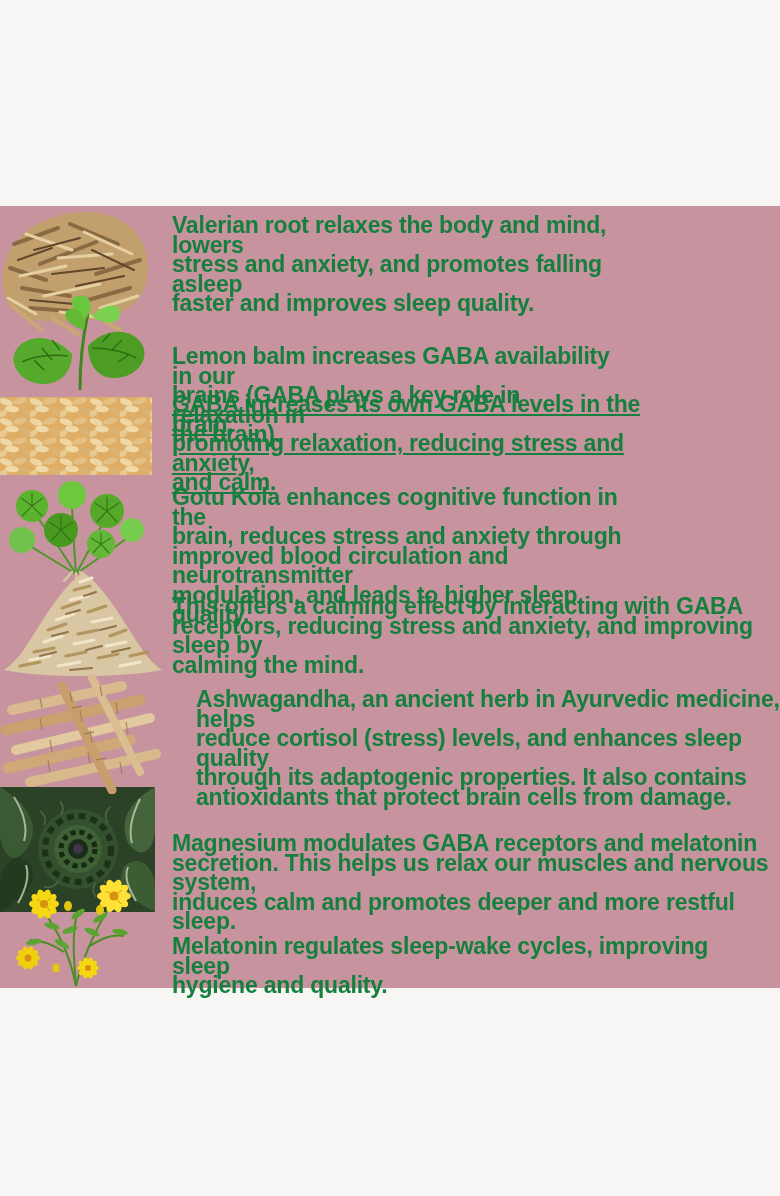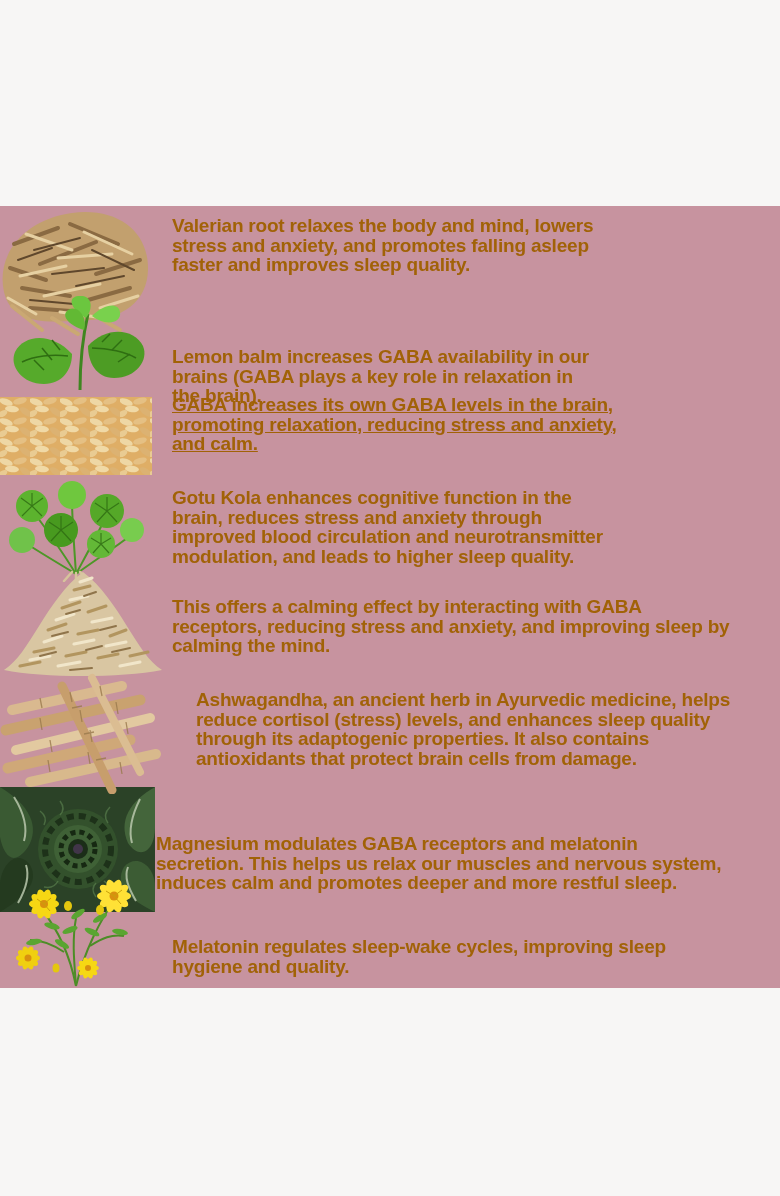--- a/index.html
+++ b/index.html
@@ -7,40 +7,40 @@
     width:780px;height:1196px;position:relative;overflow:hidden;
     background:#f7f6f5;
     font-family:"Liberation Sans",sans-serif;
   }
   .panel{
     position:absolute;left:0;top:206px;width:780px;height:782px;
     background:#c7939f;
   }
   .desc{
     position:absolute;
-    font-weight:700;font-size:19px;line-height:19.5px;
-    color:#a16207;letter-spacing:-0.2px;
+    font-weight:700;font-size:23px;line-height:19.5px;
+    color:#15803d;letter-spacing:-0.2px;
     white-space:pre-line;
   }
   .img{position:absolute;}
   #valerian-img{left:0;top:204px;z-index:2;}
   #lemonbalm-img{left:8px;top:296px;z-index:2;}
   #gaba-img{left:0;top:397px;z-index:1;}
   #gotukola-img{left:0;top:478px;z-index:2;}
   #kava-img{left:0;top:556px;z-index:2;}
   #ashwagandha-img{left:0;top:668px;z-index:4;}
   #magnesium-img{left:0;top:787px;z-index:3;}
   #melatonin-img{left:4px;top:860px;z-index:5;}
   #valerian-text{left:172px;top:216px;width:460px;}
   #lemonbalm-text{left:172px;top:311px;width:460px;margin-top:36px;}
   #gaba-text{left:172px;top:395px;width:480px;text-decoration:underline;}
   #gotukola-text{left:172px;top:488px;width:470px;}
   #kava-text{left:172px;top:597px;width:600px;}
   #ashwagandha-text{left:172px;top:690px;width:600px;margin-left:24px;}
-  #magnesium-text{left:156px;top:834px;width:605px;}
+  #magnesium-text{left:172px;top:834px;width:605px;}
   #melatonin-text{left:172px;top:937px;width:580px;}
 </style>
 </head>
 <body>
 
 <div class="panel"></div>
 
 <div class="img" id="valerian-img">
   <svg width="152" height="132" viewBox="0 0 152 132">
     <path d="M4,88 C-4,52 22,16 72,9 C118,3 149,28 148,66 C147,98 122,118 78,116 C38,121 10,115 4,88 Z" fill="#c2a06e"></path>

